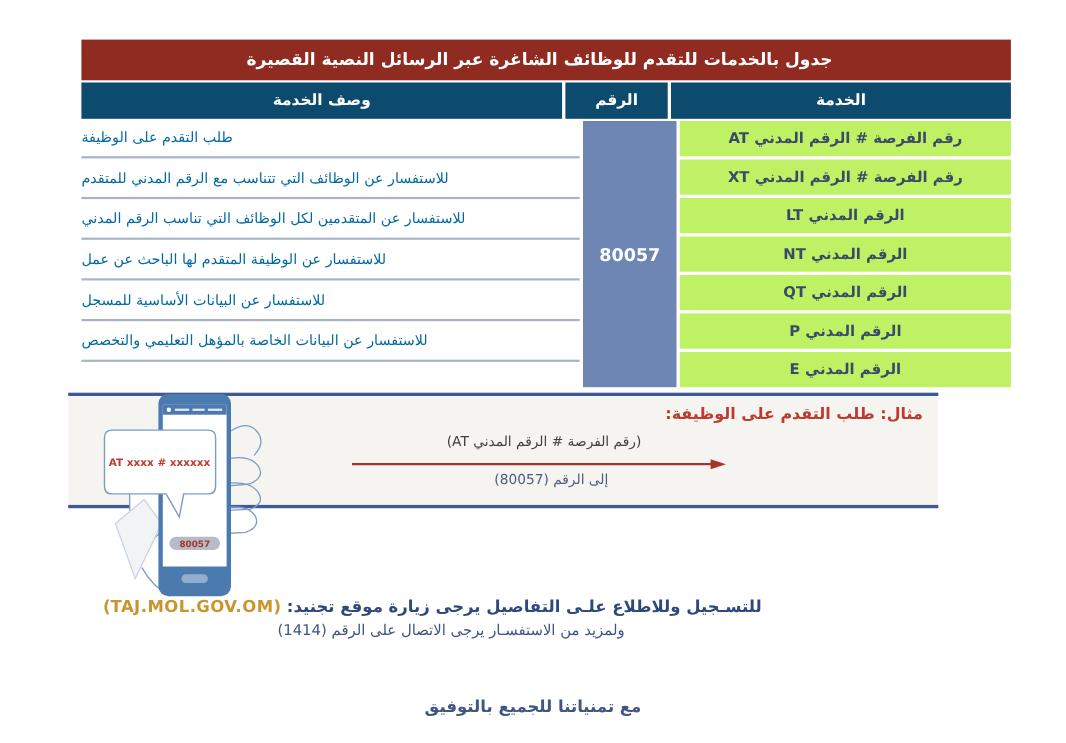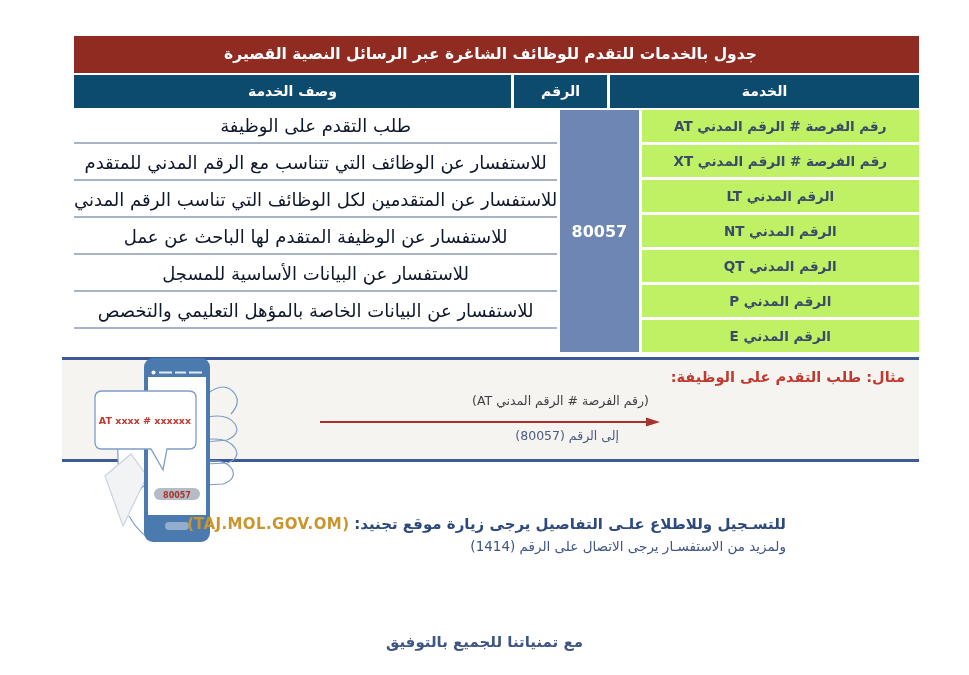--- a/index.html
+++ b/index.html
@@ -88,37 +88,37 @@
   }
 
   
   .col-desc {
     flex: 1;
     display: flex;
     flex-direction: column;
     gap: 3px;
   }
   .desc-cell {
-    color: #0f172a;
-    font-size: 18px;
-    text-align: center;
+    color: #0369a1;
+    font-size: 13px;
+    text-align: left;
     height: 32px;
     line-height: 32px;
     border-bottom: 2px solid #A9B3C8;
     white-space: nowrap;
     overflow: hidden;
   }
   .desc-cell.first { border-top: 0; }
 
   
   .example {
     position: absolute;
     left: 62px;
     top: 357px;
-    width: 857px;
+    width: 791px;
     height: 105px;
     background: #F5F4F0;
     border-top: 3px solid #3D5A96;
     border-bottom: 3px solid #3D5A96;
     box-sizing: border-box;
   }
   .ex-heading {
     position: absolute;
     right: 14px;
     top: 9px;
@@ -154,23 +154,23 @@
     left: 85px;
     top: 358px;
     width: 235px;
     height: 190px;
   }
 
   
   .footer {
     position: absolute;
     left: 0;
-    top: 515px;
+    top: 542px;
     width: 786px;
-    text-align: right;
+    text-align: center;
   }
   .foot-line1 {
     font-size: 15px;
     font-weight: bold;
     color: #2E4A7D;
     letter-spacing: 0.4px;
   }
   .foot-url { color: #C9962E; }
   .foot-line2 {
     margin-top: 5px;

